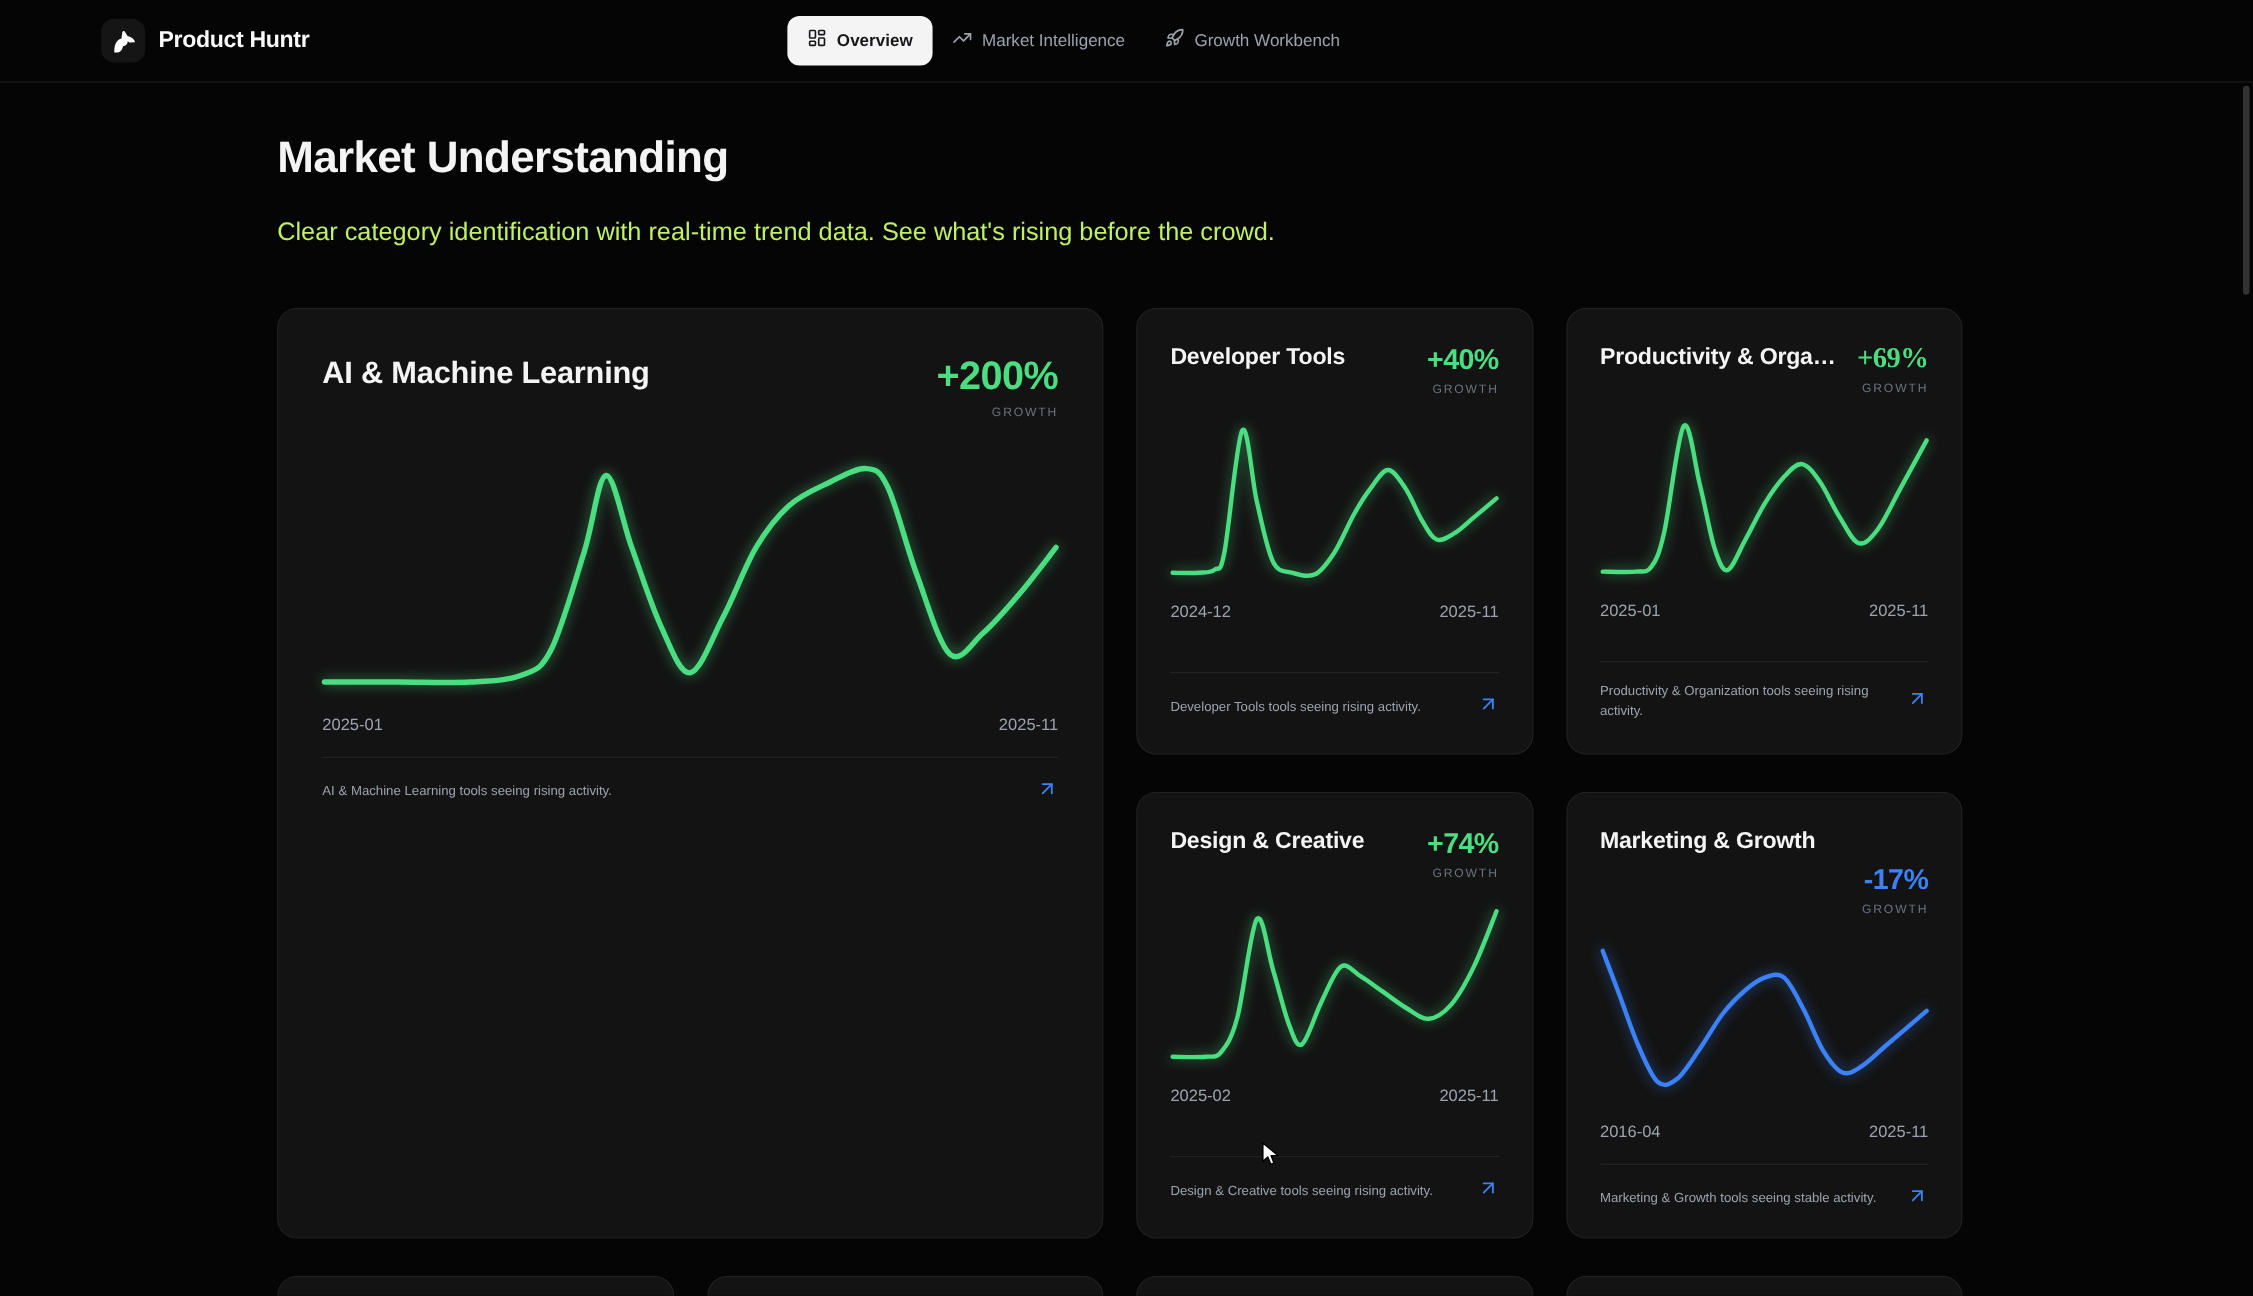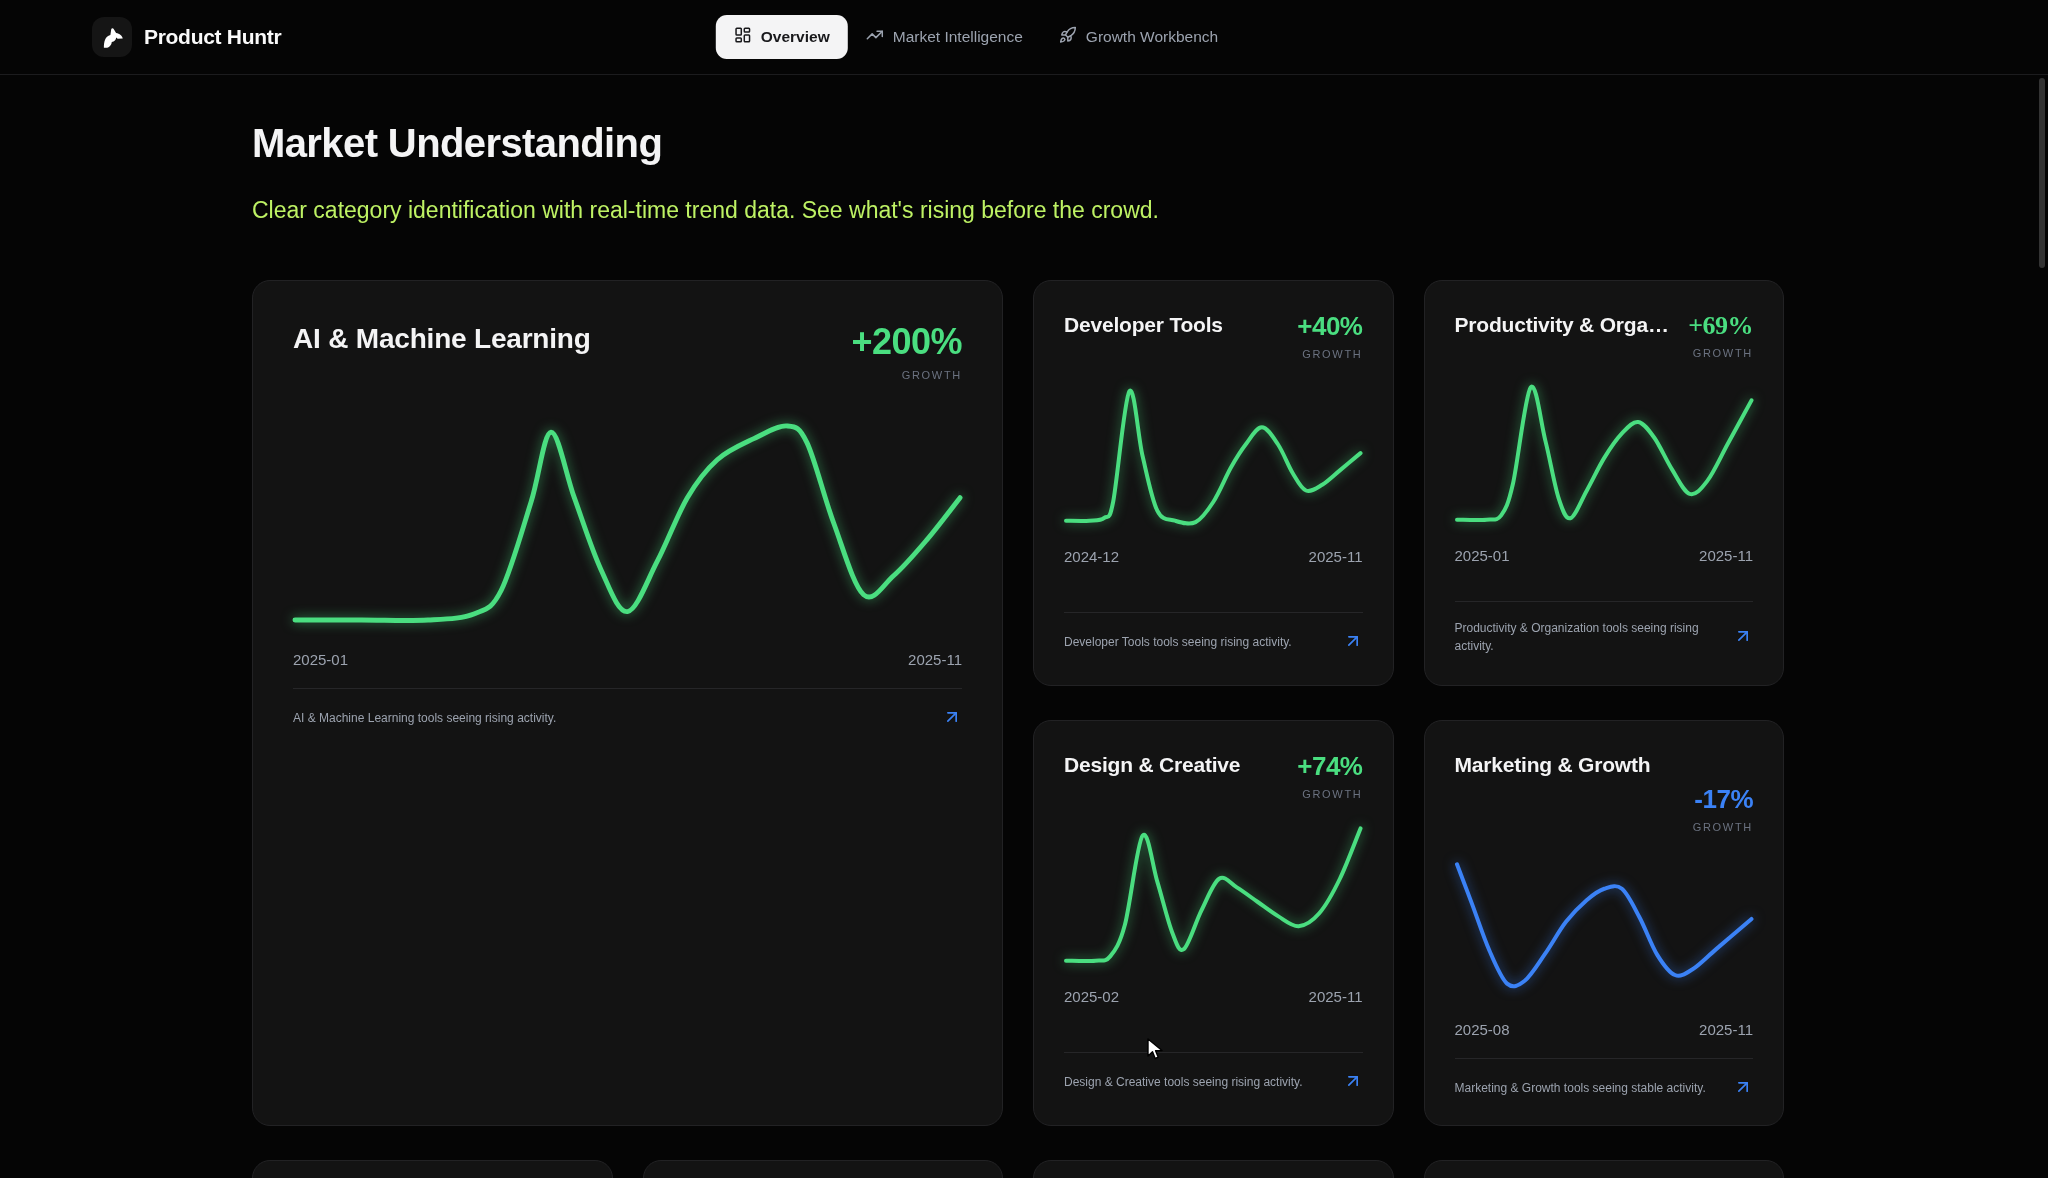--- a/index.html
+++ b/index.html
@@ -222,21 +222,21 @@
         <div class="growth-wrap">
           <div class="growth-value" style="color: rgb(59, 130, 246); margin-top: 33px;">-17%</div>
           <div class="growth-label">GROWTH</div>
         </div>
       </div>
       <div class="spark-wrap">
         <svg class="spark" viewBox="0 0 299 160">
             <path d="M 2 15.200000000000006 C 4.458333333333334 21.680000000000003 11.341666666666665 39.67999999999999 16.75 54.07999999999999 C 22.158333333333335 68.47999999999999 28.55 88.16000000000001 34.45 101.60000000000001 C 40.35 115.04 46.25000000000001 129.68 52.150000000000006 134.72 C 58.050000000000004 139.76 63.45833333333334 136.88 69.85000000000001 131.84 C 76.24166666666667 126.8 83.61666666666667 114.32 90.5 104.47999999999999 C 97.38333333333333 94.63999999999999 104.26666666666667 81.67999999999999 111.15 72.8 C 118.03333333333335 63.92 125.40833333333335 56.720000000000006 131.8 51.2 C 138.19166666666666 45.68 143.6 41.599999999999994 149.5 39.67999999999999 C 155.4 37.75999999999999 161.3 34.87999999999999 167.20000000000002 39.67999999999999 C 173.10000000000002 44.48 179 57.440000000000005 184.9 68.48 C 190.8 79.52000000000001 196.70000000000002 96.32 202.60000000000002 105.91999999999999 C 208.50000000000003 115.51999999999998 214.4 123.68 220.3 126.08000000000001 C 226.20000000000002 128.48000000000002 231.11666666666667 124.64000000000001 238 120.32000000000001 C 244.88333333333333 116 251.76666666666668 108.56 261.6 100.16 C 271.43333333333334 91.75999999999999 291.1 74.96000000000001 297 69.92000000000002" fill="none" stroke="#3b82f6" stroke-width="4" stroke-linecap="round" stroke-linejoin="round" style="filter: drop-shadow(rgba(59, 130, 246, 0.6) 0px 0px 6px);"></path>
           </svg>
         <div class="dates">
-          <span>2025-08</span>
+          <span>2016-04</span>
           <span>2025-11</span>
         </div>
       </div>
       <div class="small-bottom">
         <div class="foot">
           <div class="note">Marketing &amp; Growth tools seeing stable activity.</div>
           <span>
             <svg width="20" height="20" viewBox="0 0 24 24" fill="none" stroke="#3b82f6" stroke-width="2" stroke-linecap="round" stroke-linejoin="round">
                 <path d="M7 17 17 7"></path>
                 <path d="M7 7h10v10"></path>

